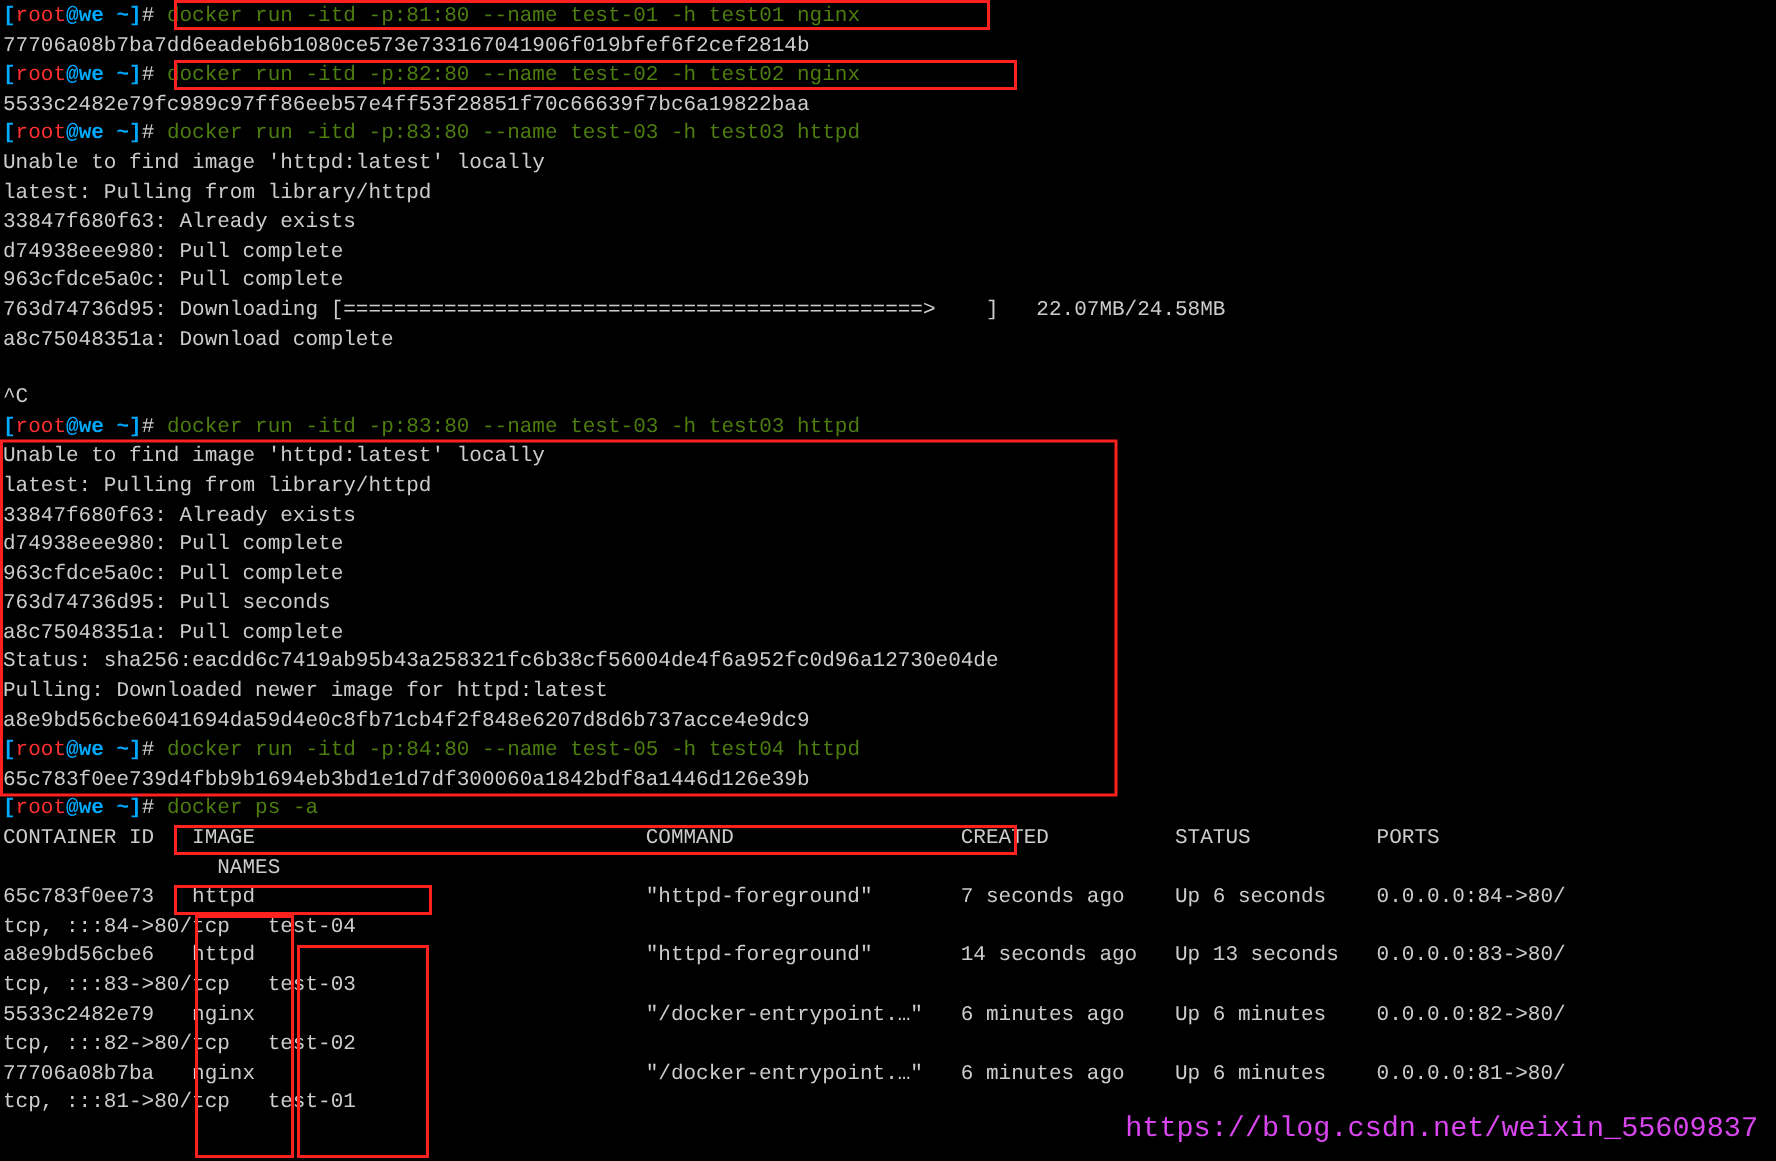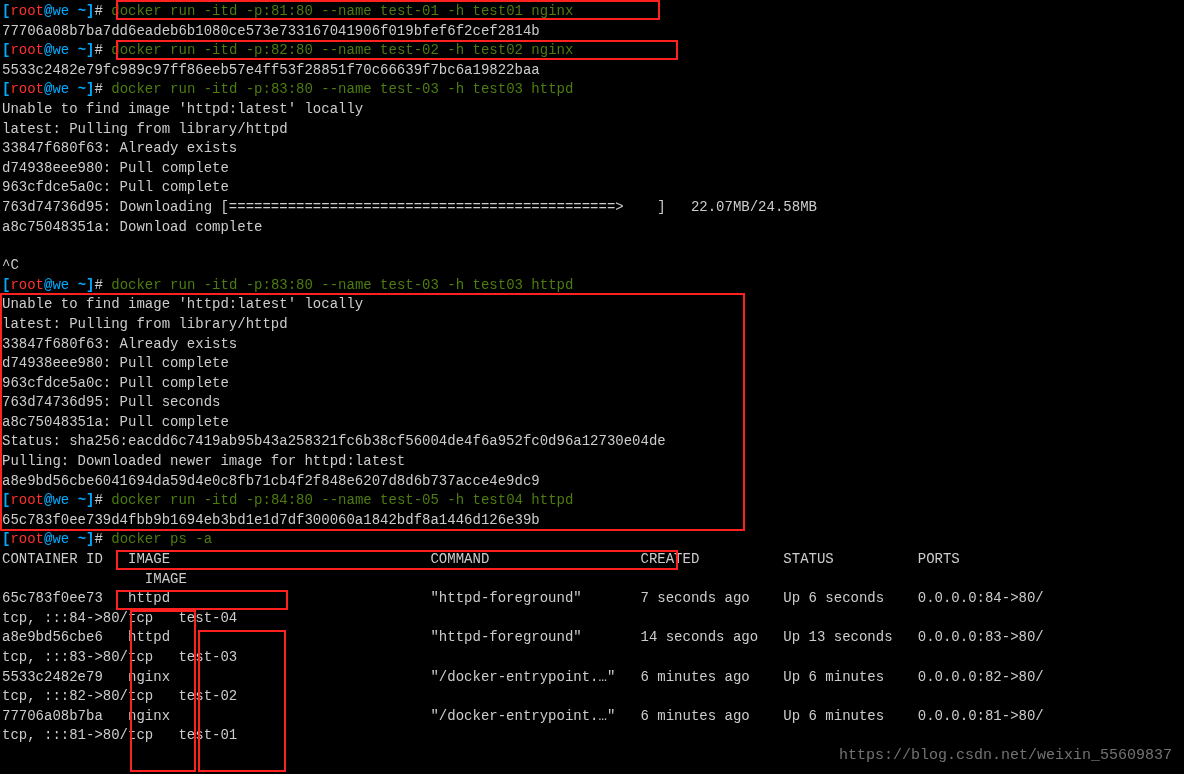--- a/index.html
+++ b/index.html
@@ -12,31 +12,31 @@
     padding: 2px;
     width: 1184px;
     height: 774px;
     position: relative;
     overflow: hidden;
   }
   .line { white-space: pre; }
   .bracket { color: #00aaff; font-weight: bold; }
   .user { color: #ff3030; font-weight: normal; }
   .at { color: #00aaff; font-weight: bold; }
-  .host { color: #00aaff; font-weight: normal; }
+  .host { color: #00aaff; font-weight: bold; }
   .tilde { color: #00aaff; font-weight: bold; }
   .hash { color: #ccc; }
   .cmd { color: #4d7c0f; }
   .box-red-abs { border: 2px solid #ff2020; position: absolute; pointer-events:none; }
   .watermark {
     position: absolute;
     bottom: 8px;
     right: 12px;
-    color: #737373;
-    font-size: 15px;
+    color: #d946ef;
+    font-size: 19px;
   }
 </style>
 </head>
 <body>
 
 <div class="line"><span class="bracket">[</span><span class="user">root</span><span class="at">@</span><span class="host">we</span><span class="tilde"> ~</span><span class="bracket">]</span><span class="hash"># </span><span class="cmd">docker run -itd -p:81:80 --name test-01 -h test01 nginx</span></div>
 <div class="line">77706a08b7ba7dd6eadeb6b1080ce573e733167041906f019bfef6f2cef2814b</div>
 
 <div class="line"><span class="bracket">[</span><span class="user">root</span><span class="at">@</span><span class="host">we</span><span class="tilde"> ~</span><span class="bracket">]</span><span class="hash"># </span><span class="cmd">docker run -itd -p:82:80 --name test-02 -h test02 nginx</span></div>
 <div class="line">5533c2482e79fc989c97ff86eeb57e4ff53f28851f70c66639f7bc6a19822baa</div>
@@ -62,21 +62,21 @@
 <div class="line">a8c75048351a: Pull complete</div>
 <div class="line">Status: sha256:eacdd6c7419ab95b43a258321fc6b38cf56004de4f6a952fc0d96a12730e04de</div>
 <div class="line">Pulling: Downloaded newer image for httpd:latest</div>
 <div class="line">a8e9bd56cbe6041694da59d4e0c8fb71cb4f2f848e6207d8d6b737acce4e9dc9</div>
 
 <div class="line"><span class="bracket">[</span><span class="user">root</span><span class="at">@</span><span class="host">we</span><span class="tilde"> ~</span><span class="bracket">]</span><span class="hash"># </span><span class="cmd">docker run -itd -p:84:80 --name test-05 -h test04 httpd</span></div>
 <div class="line">65c783f0ee739d4fbb9b1694eb3bd1e1d7df300060a1842bdf8a1446d126e39b</div>
 
 <div class="line"><span class="bracket">[</span><span class="user">root</span><span class="at">@</span><span class="host">we</span><span class="tilde"> ~</span><span class="bracket">]</span><span class="hash"># </span><span class="cmd">docker ps -a</span></div>
 <div class="line">CONTAINER ID   IMAGE                               COMMAND                  CREATED          STATUS          PORTS</div>
-<div class="line">                 IMAGE</div>
+<div class="line">                 NAMES</div>
 <div class="line">65c783f0ee73   httpd                               "httpd-foreground"       7 seconds ago    Up 6 seconds    0.0.0.0:84-&gt;80/</div>
 <div class="line">tcp, :::84-&gt;80/tcp   test-04</div>
 <div class="line">a8e9bd56cbe6   httpd                               "httpd-foreground"       14 seconds ago   Up 13 seconds   0.0.0.0:83-&gt;80/</div>
 <div class="line">tcp, :::83-&gt;80/tcp   test-03</div>
 <div class="line">5533c2482e79   nginx                               "/docker-entrypoint.…"   6 minutes ago    Up 6 minutes    0.0.0.0:82-&gt;80/</div>
 <div class="line">tcp, :::82-&gt;80/tcp   test-02</div>
 <div class="line">77706a08b7ba   nginx                               "/docker-entrypoint.…"   6 minutes ago    Up 6 minutes    0.0.0.0:81-&gt;80/</div>
 <div class="line">tcp, :::81-&gt;80/tcp   test-01</div>
 
 <div class="box-red-abs" style="left:116px; top:0px; width:544px; height:20px;"></div>

